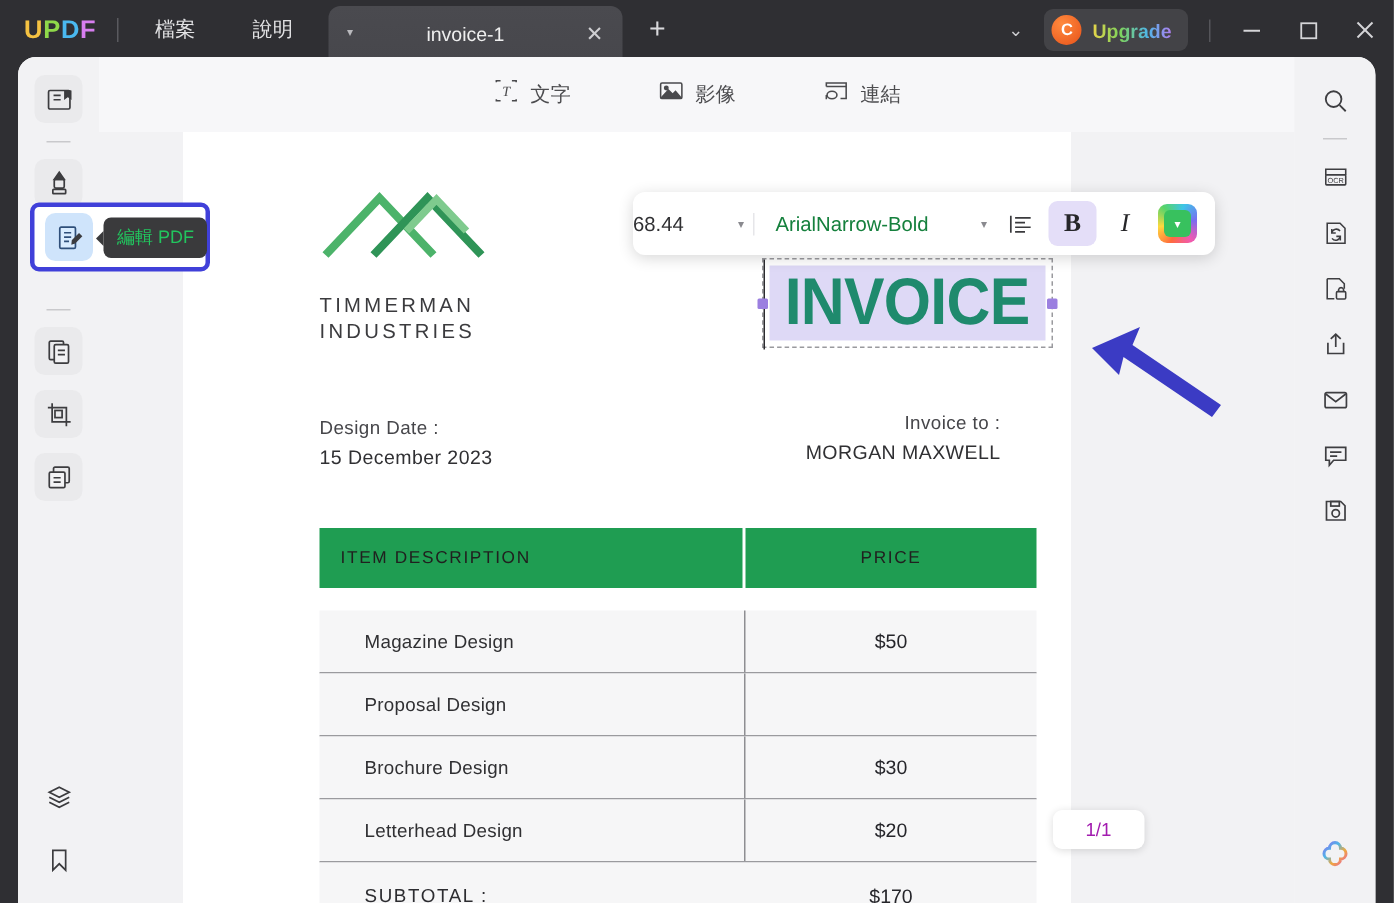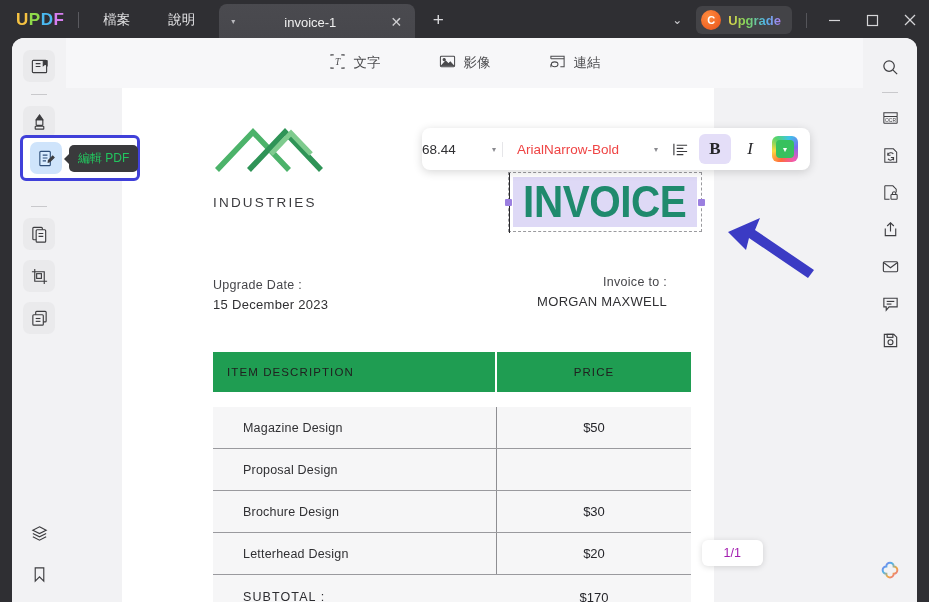--- a/index.html
+++ b/index.html
@@ -231,21 +231,21 @@
     display:flex; align-items:center;
     z-index:50;
   }
   .fmt-size { width:80px; display:flex; align-items:center; }
   .fmt-size-val { font-size:13.5px; color:#303033; }
   .fmt-caret { color:#8a8a8f; font-size:8px; margin-left:auto; margin-right:6px; }
   .fmt-font {
     flex:1; display:flex; align-items:center; padding-left:14px;
     border-left:1px solid #e6e6e9;
   }
-  .fmt-font-val { font-size:13.5px; color:#ef4444; white-space:nowrap;text-align:center; }
+  .fmt-font-val { font-size:13.5px; color:#15803d; white-space:nowrap;text-align:center; }
   .fmt-icon-btn {
     width:32px; height:30px; border-radius:6px;
     display:flex; align-items:center; justify-content:center;
     color:#3a3a3d; margin-right:3px;
   }
   .fmt-icon-btn.on { background:#e4def8; }
   .fmt-b { font-family:"Liberation Serif", serif; font-size:17px; font-weight:bold; color:#262629; }
   .fmt-i { font-family:"Liberation Serif", serif; font-size:17px; font-style:italic; color:#262629; }
   .fmt-color {
     width:26px; height:26px; border-radius:6px; margin-right:12px; margin-left:3px;
@@ -427,35 +427,36 @@
     <div class="doc-area">
       <div class="page">
 
         <div class="inv-logo">
           <svg width="148" height="52" viewBox="0 0 148 52" fill="none">
             <path d="M4 46 L40 8 L76 46" stroke="#4cb36a" stroke-width="5.5" fill="none"></path>
             <path d="M36 46 L72 8 L108 46" stroke="#2f9457" stroke-width="5.5" fill="none"></path>
             <path d="M58 30 L78 9 L98 30" stroke="#7fcb8e" stroke-width="5" fill="none"></path>
           </svg>
           <div class="inv-logo-name">
+            <div>TIMMERMAN</div>
             <div>INDUSTRIES</div>
           </div>
         </div>
 
         <div class="invoice-sel">
           <div class="sel-caret"></div>
           <div class="invoice-hl">
             <span class="invoice-word">INVOICE</span>
           </div>
           <div class="sel-handle l"></div>
           <div class="sel-handle r"></div>
         </div>
 
         <div class="inv-date-block">
-          <div class="inv-lbl">Upgrade Date :</div>
+          <div class="inv-lbl">Design Date :</div>
           <div class="inv-val">15 December 2023</div>
         </div>
         <div class="inv-to-block">
           <div class="inv-lbl">Invoice to :</div>
           <div class="inv-val">MORGAN MAXWELL</div>
         </div>
 
         <div class="inv-table">
           <div class="tbl-head">
             <div class="c1">

